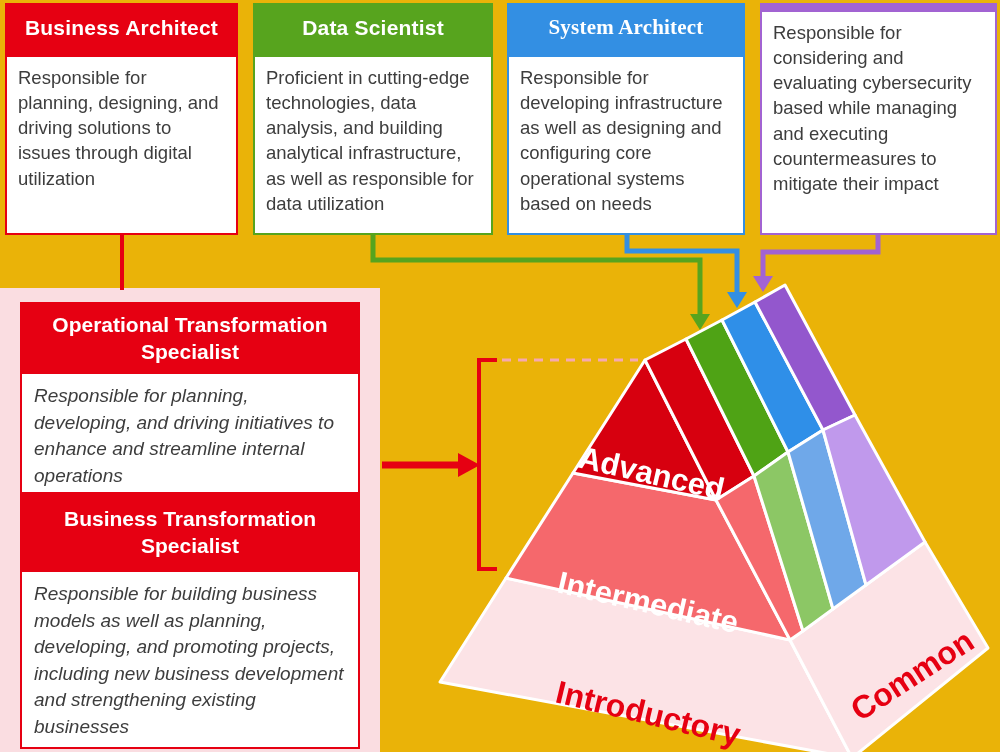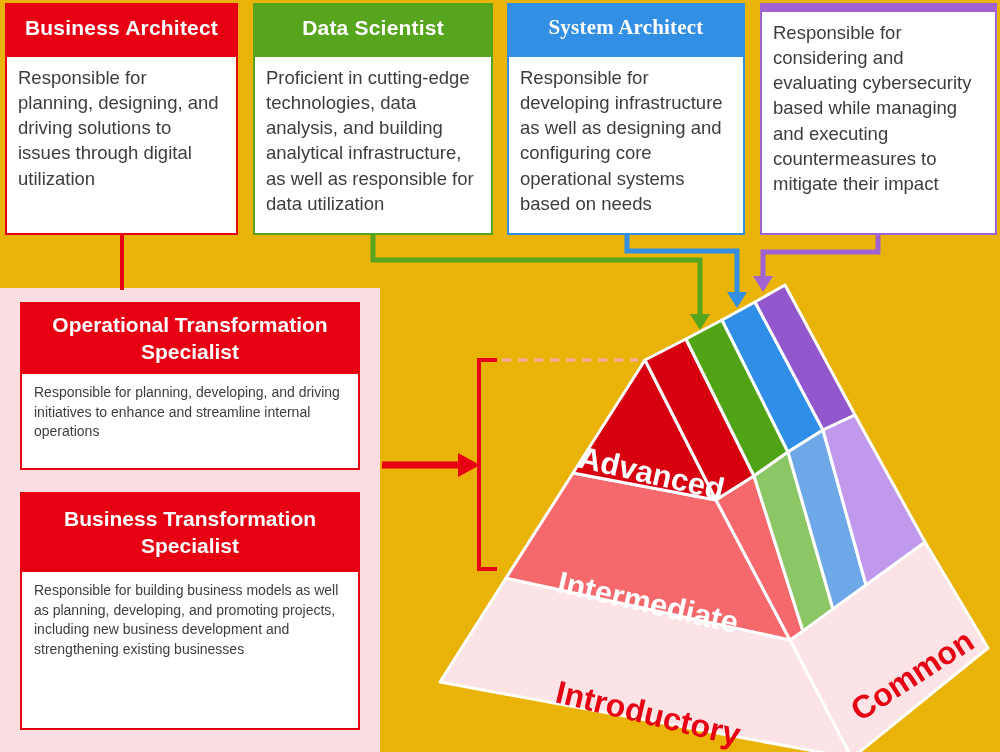--- a/index.html
+++ b/index.html
@@ -29,21 +29,21 @@
   .spec-card {
     position:absolute; left:20px; width:340px; background:#fff;
     border:2px solid #e60012; display:flex; flex-direction:column;
   }
   .spec-card .hd {
     background:#e60012; color:#fff; font-weight:bold; font-size:21px;
     line-height:1.28; text-align:center; display:flex; align-items:center;
     justify-content:center; padding:8px 6px;
   }
   .spec-card .bd {
-    padding:9px 11px 6px 12px; font-size:14px; line-height:1.4; color:#3d3d3d;
+    padding:9px 11px 6px 12px; font-size:19px; line-height:1.4; color:#3d3d3d;font-style:italic;
   }
   
   #diagram-svg { position:absolute; left:0; top:0; }
   text.level-label { font-family:"Liberation Sans","DejaVu Sans",sans-serif; font-weight:bold; }
 </style>
 </head>
 <body>
 
 <div id="stage">
 

